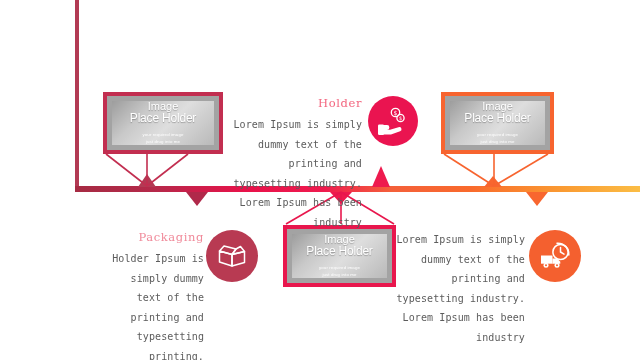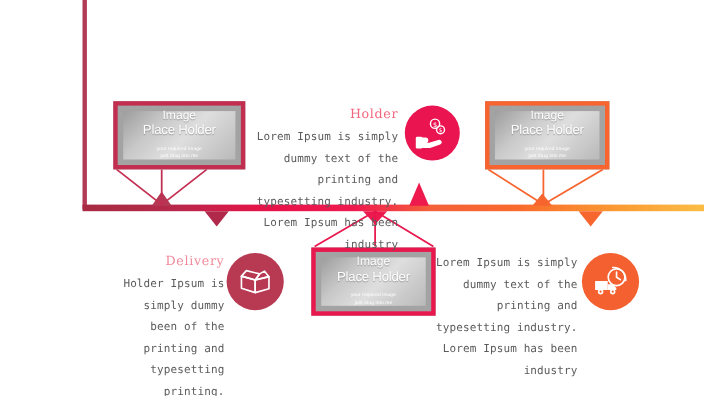--- a/index.html
+++ b/index.html
@@ -244,24 +244,24 @@
       <circle cx="19.5" cy="8.5" r="4.2" fill="none" stroke="#ffffff" stroke-width="1.3"></circle>
       <text x="19.5" y="11" font-family="DejaVu Sans, sans-serif" font-size="6" fill="#ffffff" text-anchor="middle">$</text>
       <circle cx="24.5" cy="14" r="3.6" fill="none" stroke="#ffffff" stroke-width="1.3"></circle>
       <text x="24.5" y="16.2" font-family="DejaVu Sans, sans-serif" font-size="5" fill="#ffffff" text-anchor="middle">$</text>
       <path d="M3 21 h8 a2.4 2.4 0 0 1 0 4.8 h-3 h6 l8.5 -2.6 a2.2 2.2 0 0 1 1.6 4.1 L15 30.5 H3 Z" fill="#ffffff"></path>
       <rect x="2" y="20.4" width="6" height="10.6" rx="1.2" fill="#ffffff"></rect>
     </svg>
   </div>
 
   <div class="block block-packaging">
-    <div class="heading">Delivery</div>
+    <div class="heading">Packaging</div>
     <div class="body-text">
       <span>Holder Ipsum is simply dummy</span><br>
-      <span>been of the printing and</span><br>
+      <span>text of the printing and</span><br>
       <span>typesetting printing.</span>
     </div>
   </div>
 
   <div class="circle circle-package">
     <svg width="32" height="30" viewBox="0 0 32 30">
       <g fill="none" stroke="#ffffff" stroke-width="1.5" stroke-linejoin="round" stroke-linecap="round">
         <path d="M16 13.5 L3.5 10 L8 5 L20 8 Z"></path>
         <path d="M16 13.5 L28.5 10.5 L24.5 5.5 L20 8 Z"></path>
         <path d="M3.5 10 L3.5 21 L16 25 L16 13.5 Z"></path>

